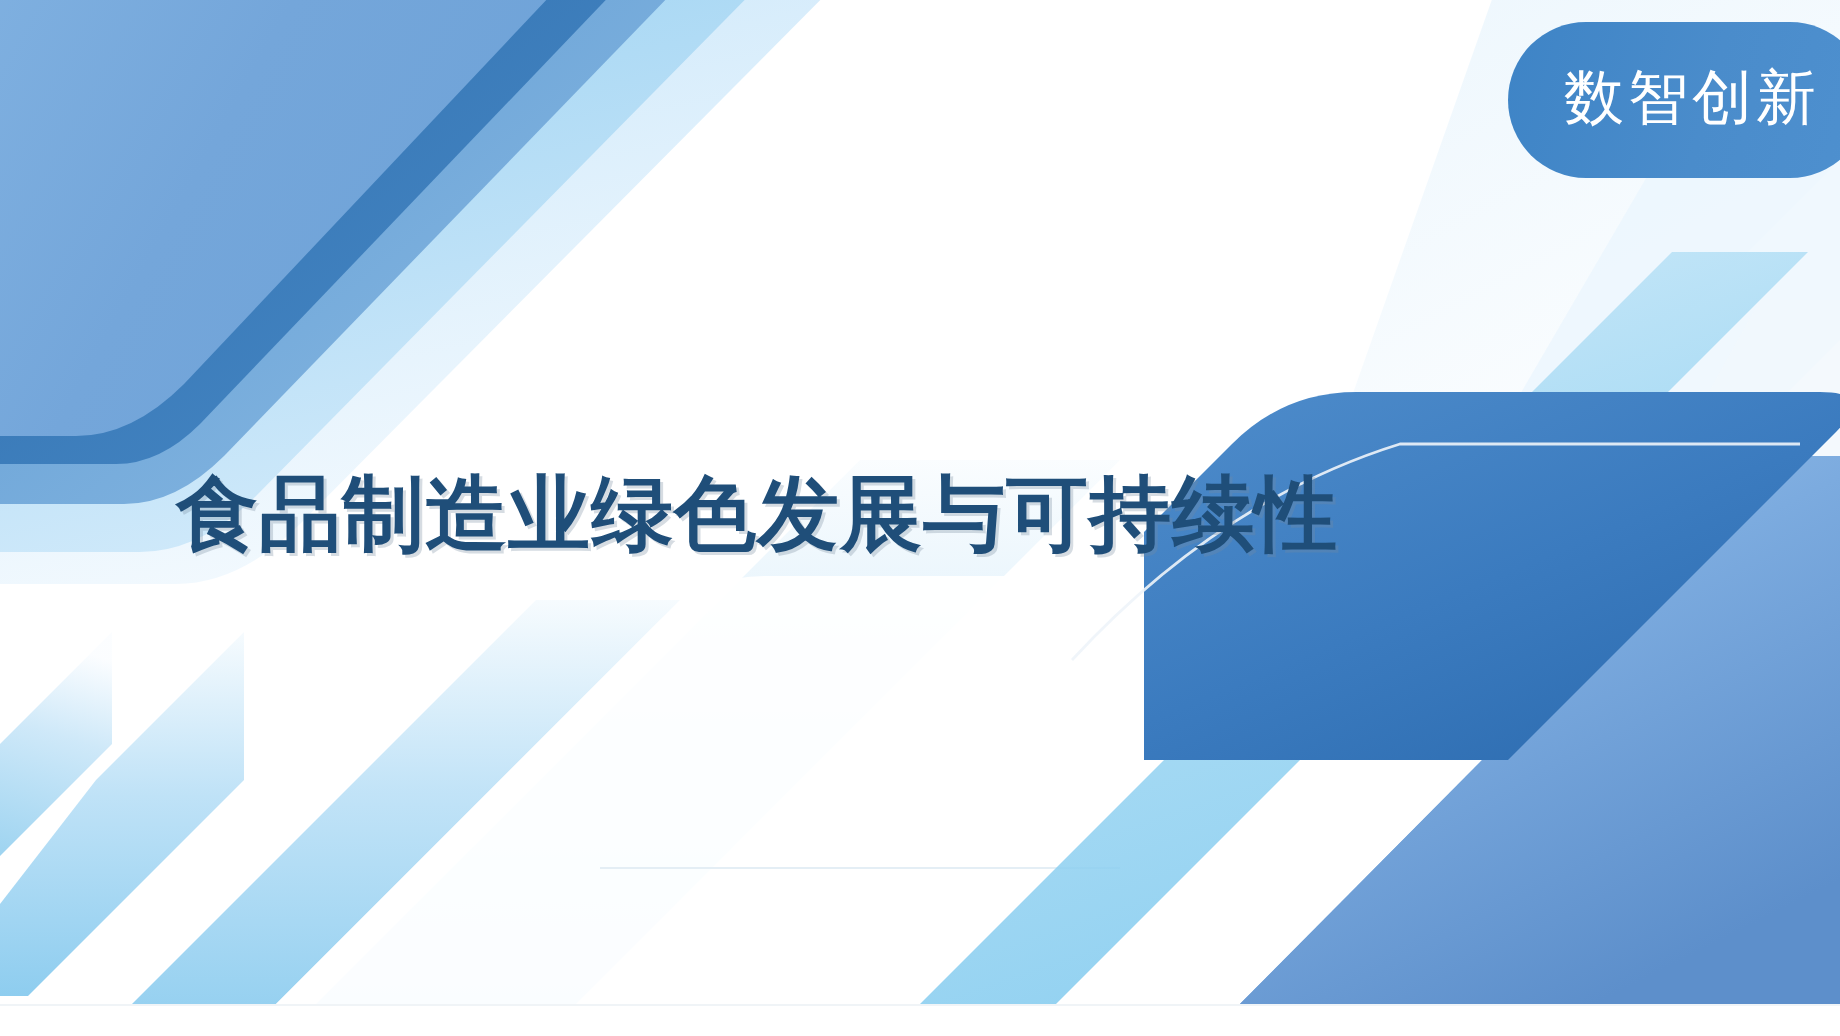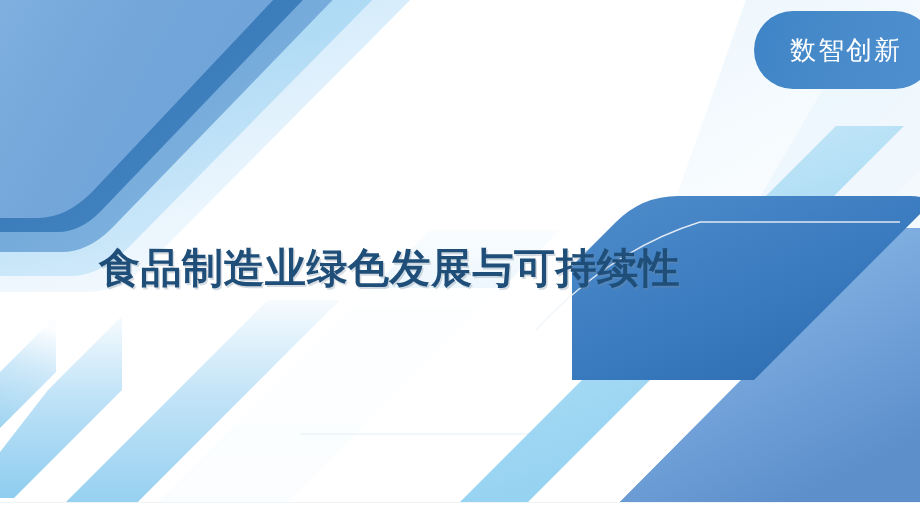--- a/index.html
+++ b/index.html
@@ -43,36 +43,36 @@
     box-sizing: border-box;
     padding: 6px 26px 6px 30px;
     display: flex;
     flex-direction: column;
     align-items: center;
     justify-content: center;
     z-index: 5;
   }
   .badge-line {
     color: #ffffff;
-    font-size: 26px;
+    font-size: 30px;
     line-height: 30px;
     letter-spacing: 2px;
     white-space: nowrap;
     font-weight: 400;
   }
 
   
   #title-block {
     position: absolute;
     left: 88px;
     top: 230px;
     z-index: 4;
   }
   #page-title {
-    margin: 11px;
+    margin: 0;
     font-size: 41px;
     line-height: 54px;
     font-weight: bold;
     color: #1f4e79;
     letter-spacing: 0.5px;
     white-space: nowrap;
     text-shadow: 1.5px 1.5px 0 rgba(120,140,160,0.30);
   }
 </style>
 </head>

